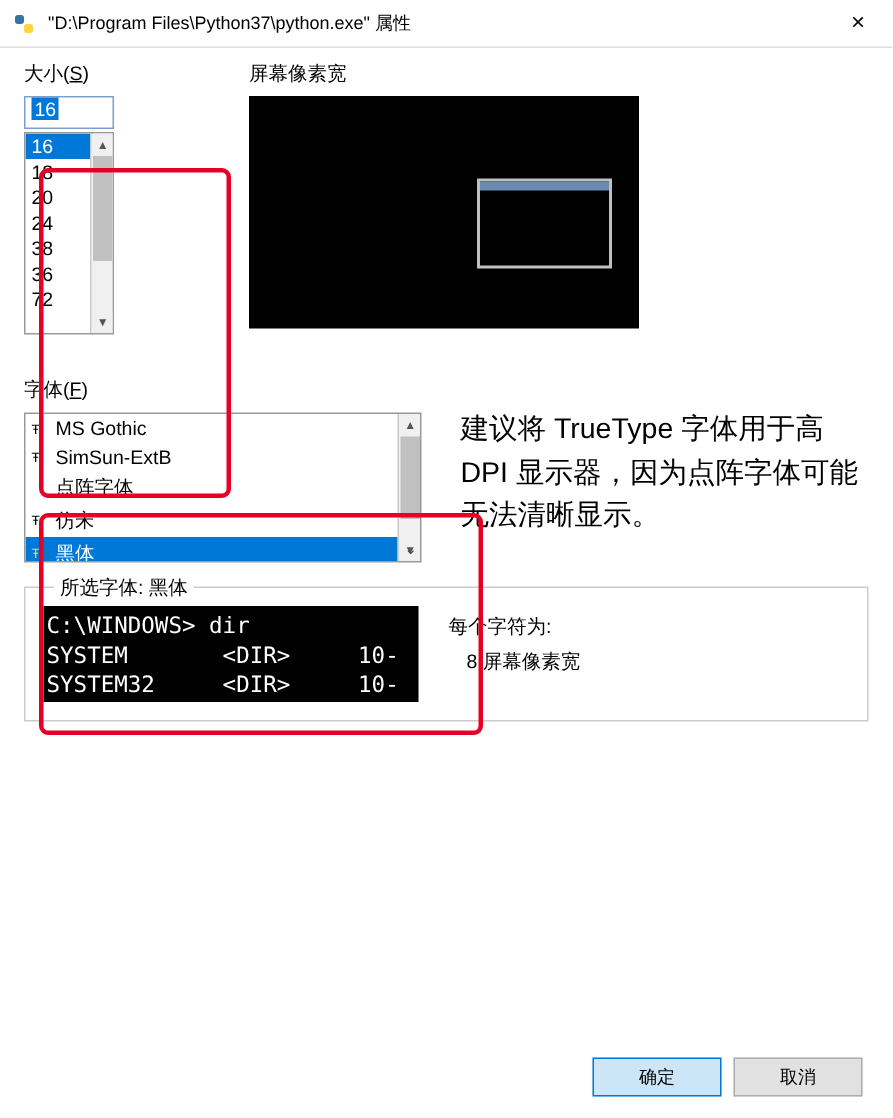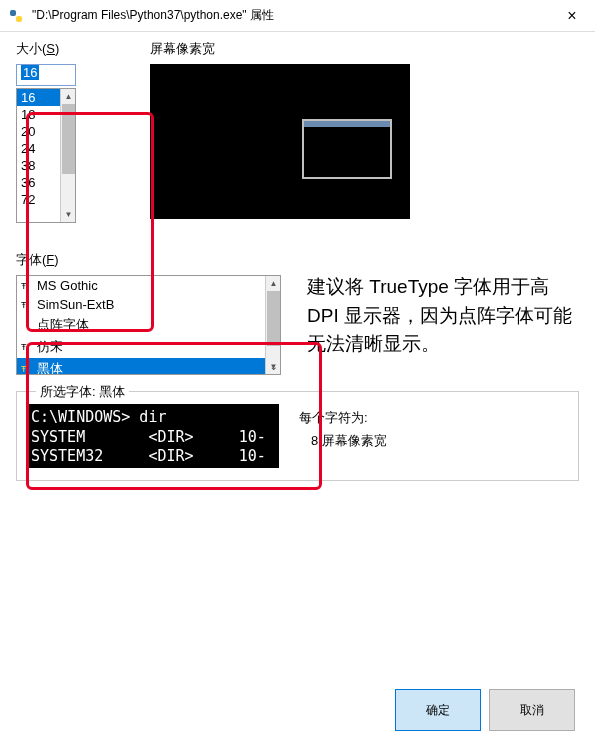--- a/index.html
+++ b/index.html
@@ -5,21 +5,21 @@
     * { box-sizing: border-box; margin: 0; padding: 0; }
     body { font-family: "Microsoft YaHei", "Segoe UI", sans-serif; font-size: 12px; background: #fff; width: 595px; height: 745px; position: relative; }
     .titlebar { height: 32px; display: flex; align-items: center; border-bottom: 1px solid #ddd; background: #fff; }
     .titlebar-icon { width: 16px; height: 16px; margin: 0 8px; }
     .titlebar-title { flex: 1; font-size: 12px; }
     .titlebar-close { width: 46px; height: 32px; display: flex; align-items: center; justify-content: center; font-size: 16px; }
     .dialog-body { padding: 8px 16px 50px 16px; position: relative; }
     .tabs { display: flex; border-bottom: 1px solid #ccc; margin-bottom: 10px; }
     .tab { padding: 6px 14px; font-size: 13px; cursor: pointer; }
     .tab.active { border: 1px solid #ccc; border-bottom: 1px solid #fff; margin-bottom: -1px; background: #fff; }
-    .row1 { display: flex; gap: 4px; }
+    .row1 { display: flex; gap: 20px; }
     .size-group { width: 130px; }
     .group-label { font-size: 13px; margin-bottom: 6px; }
     .underline { text-decoration: underline; }
     .size-input { width: 60px; height: 22px; border: 1px solid #7a9fd4; padding: 0 4px; font-size: 13px; }
     .size-input .sel { background: #0078d7; color: #fff; padding: 0 2px; }
     .size-list { width: 60px; height: 135px; border: 1px solid #999; margin-top: 2px; overflow: hidden; position: relative; }
     .size-list-items { width: 45px; }
     .size-item { padding: 1px 4px; font-size: 13px; }
     .size-item.selected { background: #0078d7; color: #fff; }
     .scrollbar-v { position: absolute; right: 0; top: 0; bottom: 0; width: 15px; background: #f0f0f0; border-left: 1px solid #ccc; }
@@ -43,21 +43,21 @@
     .font-hint { flex: 1; font-size: 19px; line-height: 1.5; padding-top: 22px; }
     .bold-check { margin-top: 12px; display: flex; align-items: center; gap: 6px; }
     .bold-check input { width: 14px; height: 14px; }
     .selected-group { margin-top: 16px; border: 1px solid #ccc; padding: 12px; position: relative; }
     .selected-group .legend { position: absolute; top: -9px; left: 19px; background: #fff; padding: 0 4px; font-size: 13px; }
     .selected-row { display: flex; gap: 20px; }
     .sample-console { width: 250px; height: 64px; background: #000; color: #fff; font-family: "SimHei","MS Gothic",monospace; font-size: 15px; line-height: 1.3; padding: 4px 2px; white-space: pre; overflow: hidden; }
     .char-info { flex: 1; font-size: 13px; line-height: 1.8; padding-top: 2px; }
     .char-info .indent { padding-left: 12px; }
     .buttons { position: absolute; bottom: 14px; right: 20px; display: flex; gap: 8px; }
-    .btn { width: 86px; height: 42px; border: 1px solid #adadad; background: #e1e1e1; font-size: 12px; display: flex; align-items: center; justify-content: center; cursor: pointer; font-family: Liberation Serif, serif; }
+    .btn { width: 86px; height: 26px; border: 1px solid #adadad; background: #e1e1e1; font-size: 12px; display: flex; align-items: center; justify-content: center; cursor: pointer; font-family: Liberation Serif, serif; }
     .btn.default { border: 1px solid #0078d7; background: #cde6f7; }
   </style>
 </head>
 <body>
 
 <div class="titlebar">
   <span class="titlebar-icon">
     <svg viewBox="0 0 16 16">
         <rect x="2" y="2" width="6" height="6" fill="#3673a5" rx="2"></rect>
         <rect x="8" y="8" width="6" height="6" fill="#ffd43b" rx="2"></rect>

